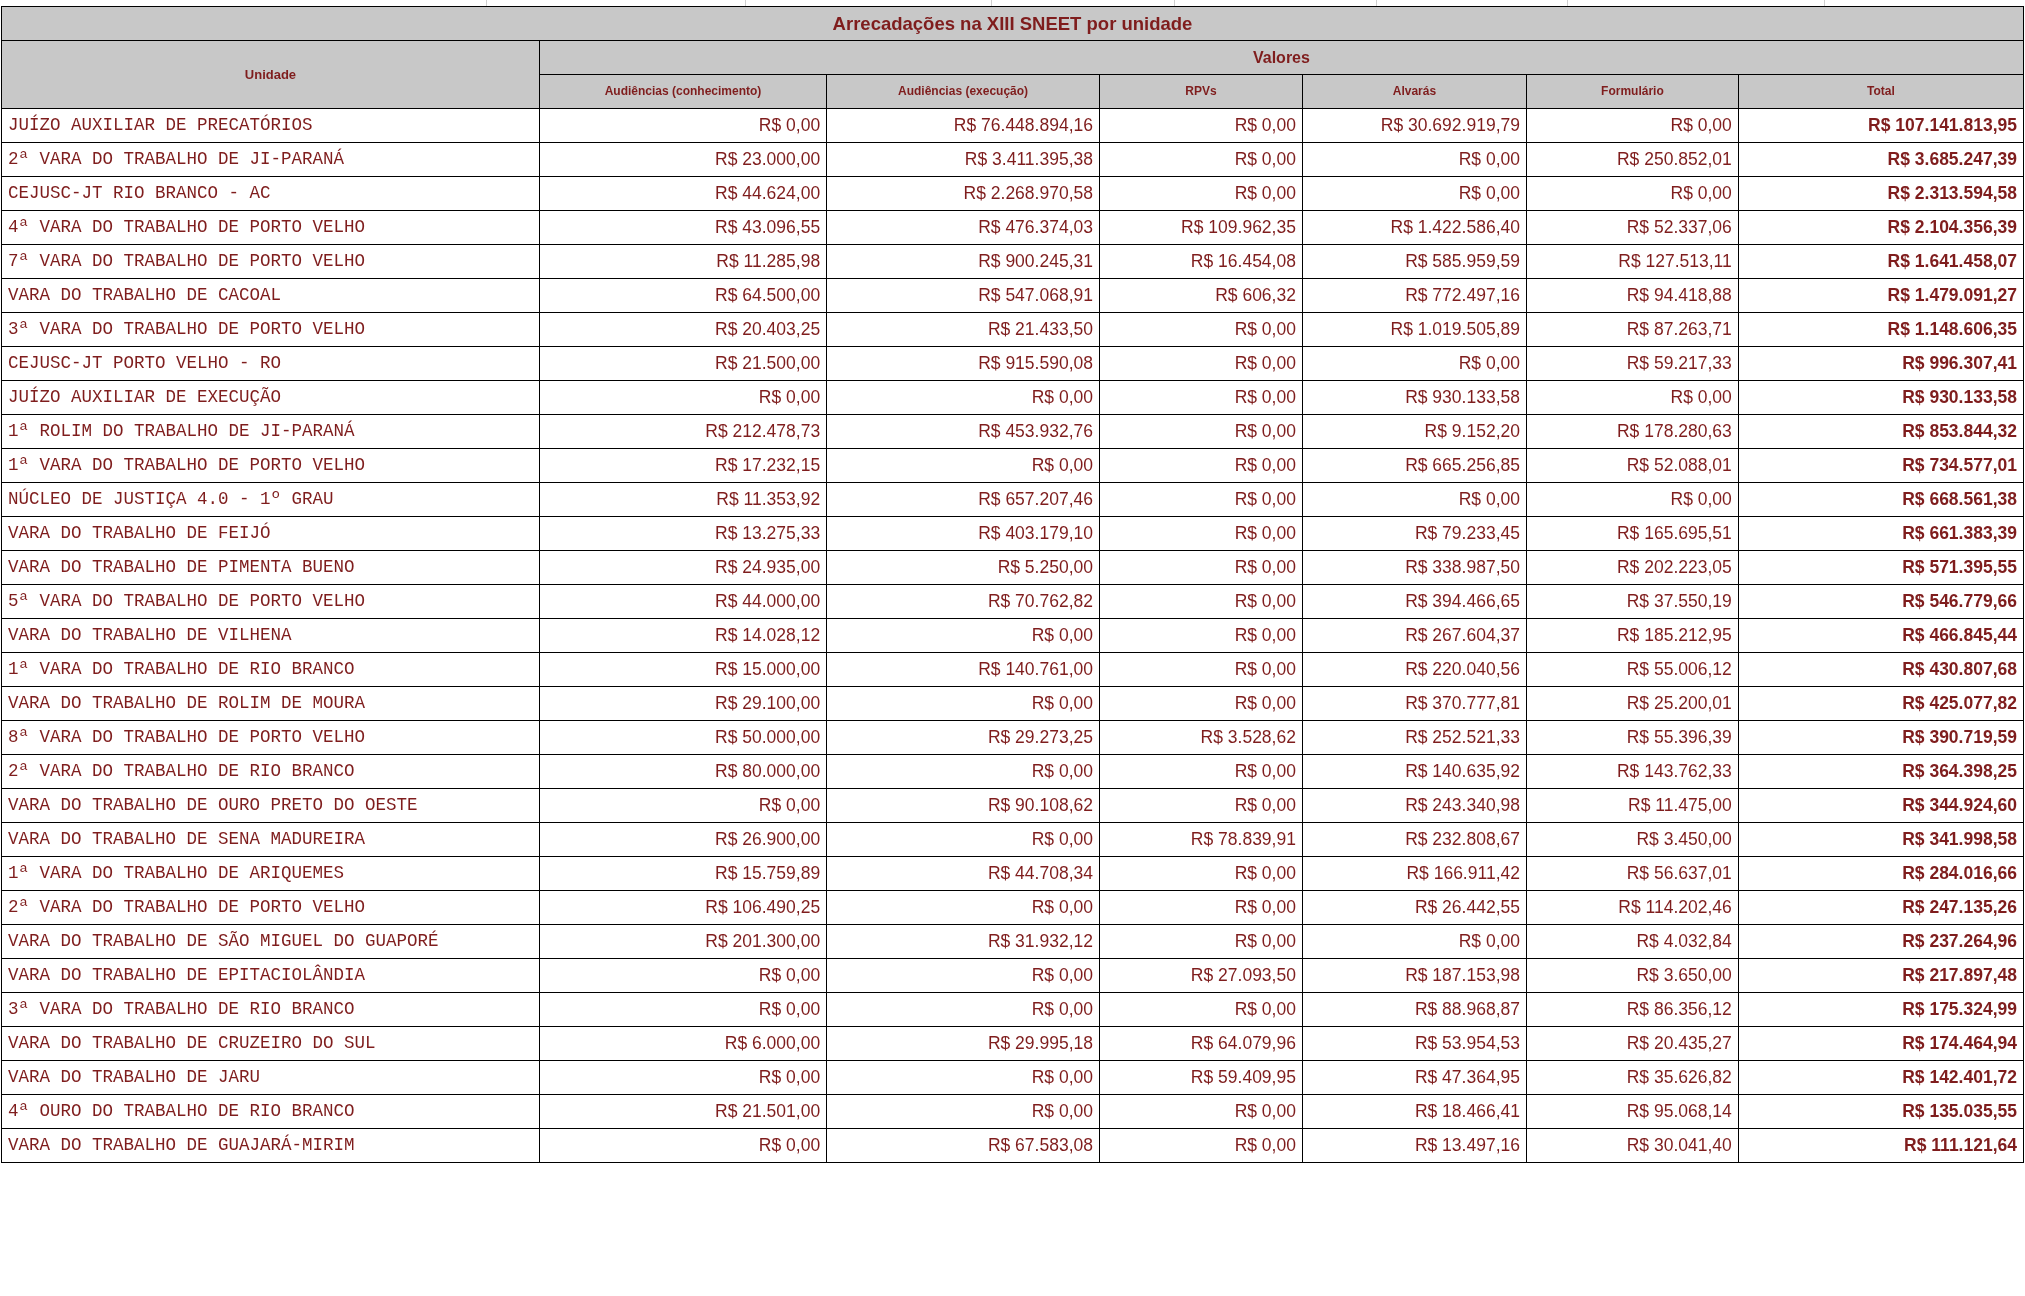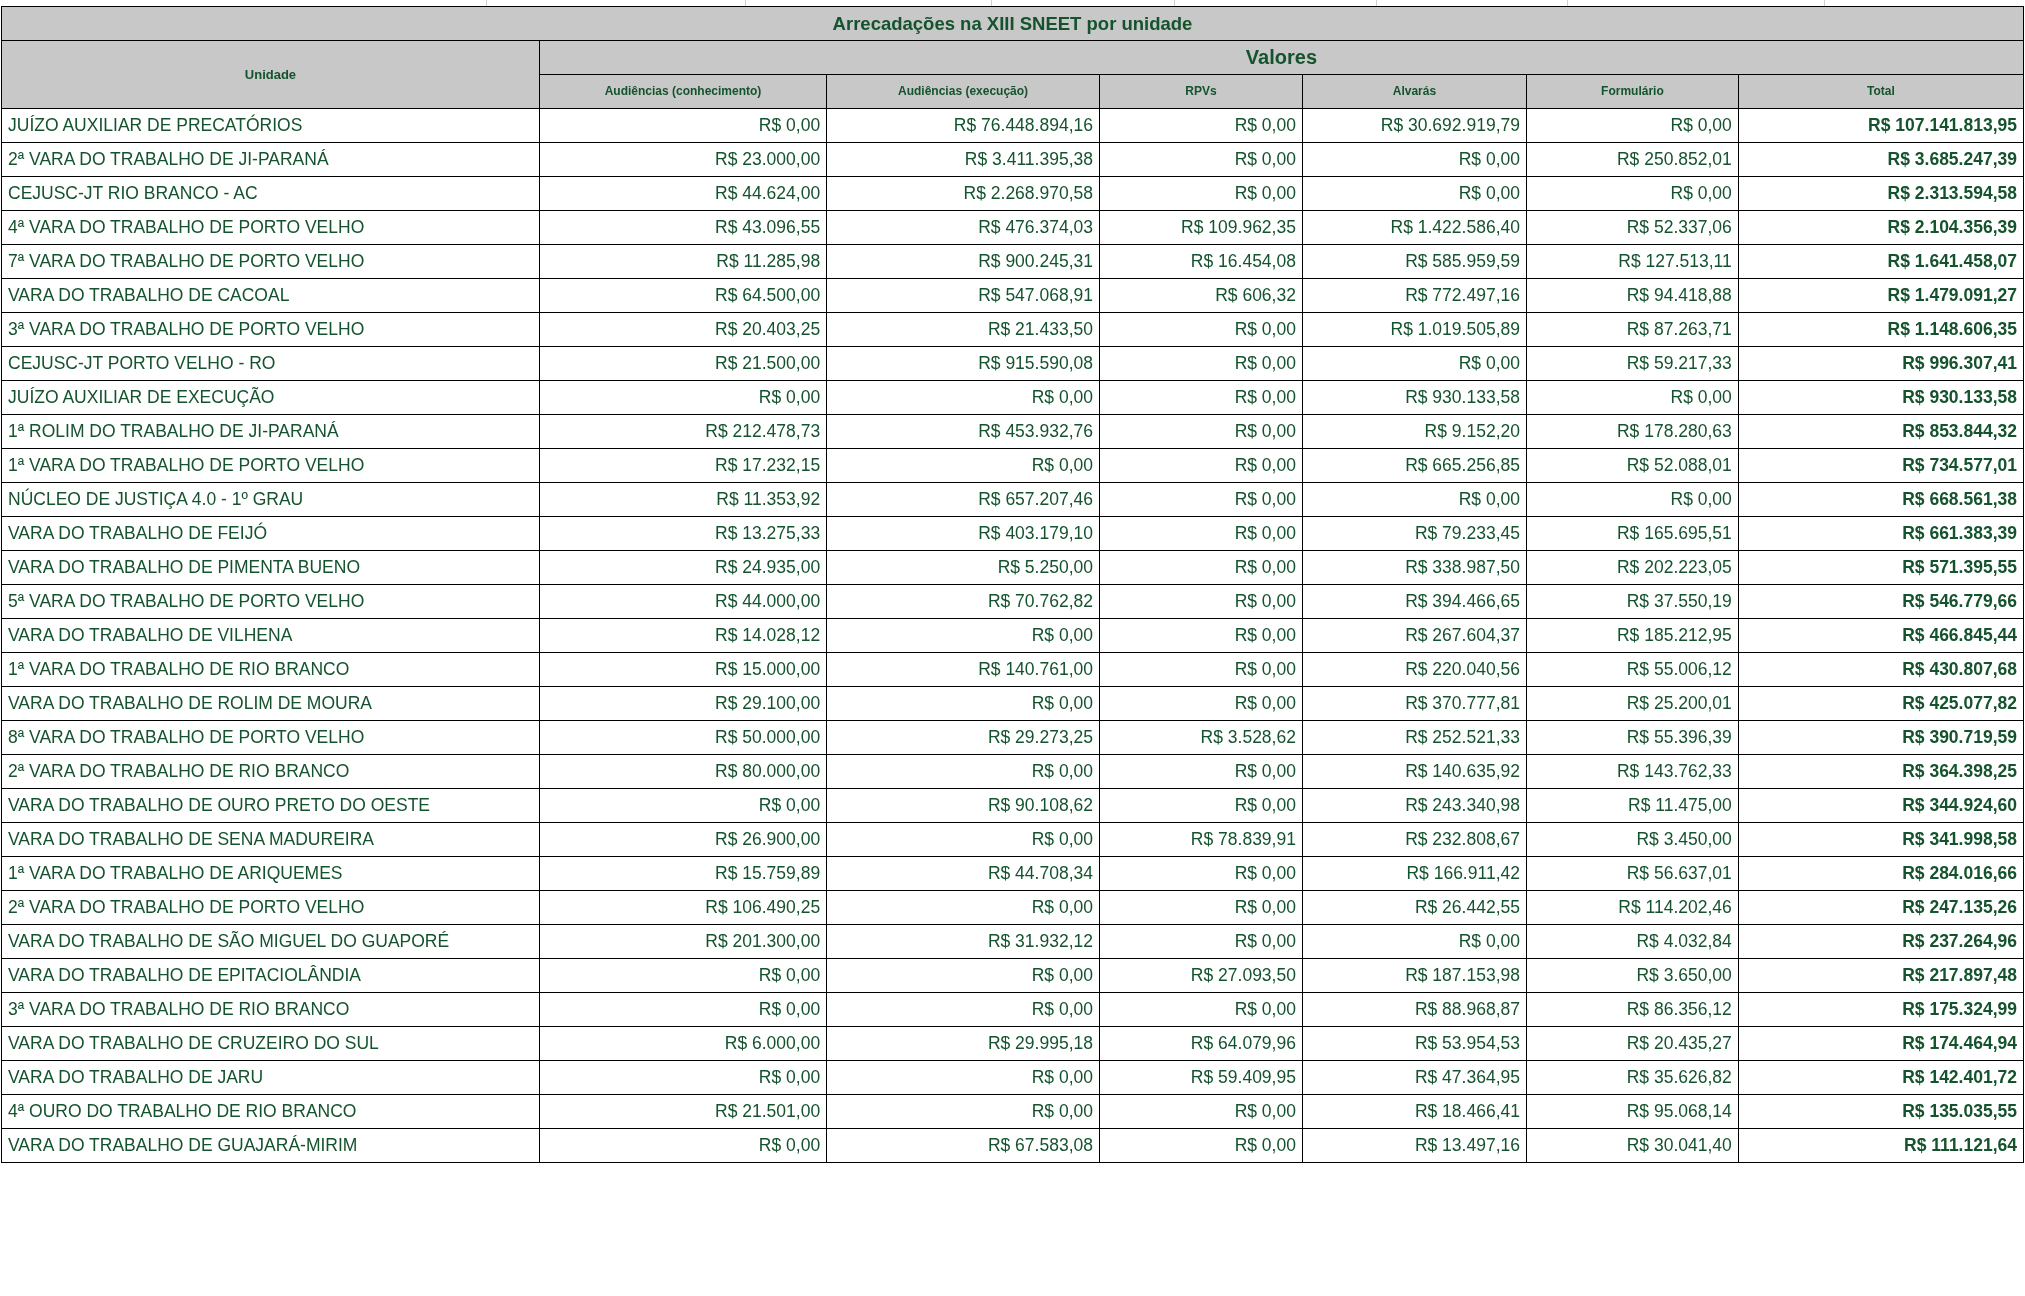--- a/index.html
+++ b/index.html
@@ -32,21 +32,21 @@
     background: #d0d0d0;
   }
 
   table.arrecadacoes {
     border-collapse: collapse;
     table-layout: fixed;
     width: 2023px;
     margin-top: 6px;
     margin-left: 1px;
     font-size: 17.5px;
-    color: #14532d;
+    color: #7f1d1d;
   }
 
   table.arrecadacoes th,
   table.arrecadacoes td {
     border: 1.6px solid #000000;
     padding: 0 6px;
     height: 33px;
     line-height: 33px;
     white-space: nowrap;
     overflow: hidden;
@@ -63,32 +63,33 @@
     height: 36px;
     line-height: 36px;
     font-size: 18.5px;
   }
   th.unidade-head {
     font-size: 13px;
   }
   th.valores-head {
     height: 36px;
     line-height: 36px;
-    font-size: 20px;
+    font-size: 16px;
   }
   th.col-head {
     font-size: 12px;
     height: 32px;
     line-height: 32px;
   }
 
   
   tbody td.unit {
     text-align: left;
     background: #ffffff;
+    font-family: Liberation Mono, monospace;
   }
   tbody td.num {
     text-align: right;
     background: #ffffff;
   }
   tbody td.total {
     text-align: right;
     font-weight: bold;
     background: #ffffff;
     margin-left: 43px;

